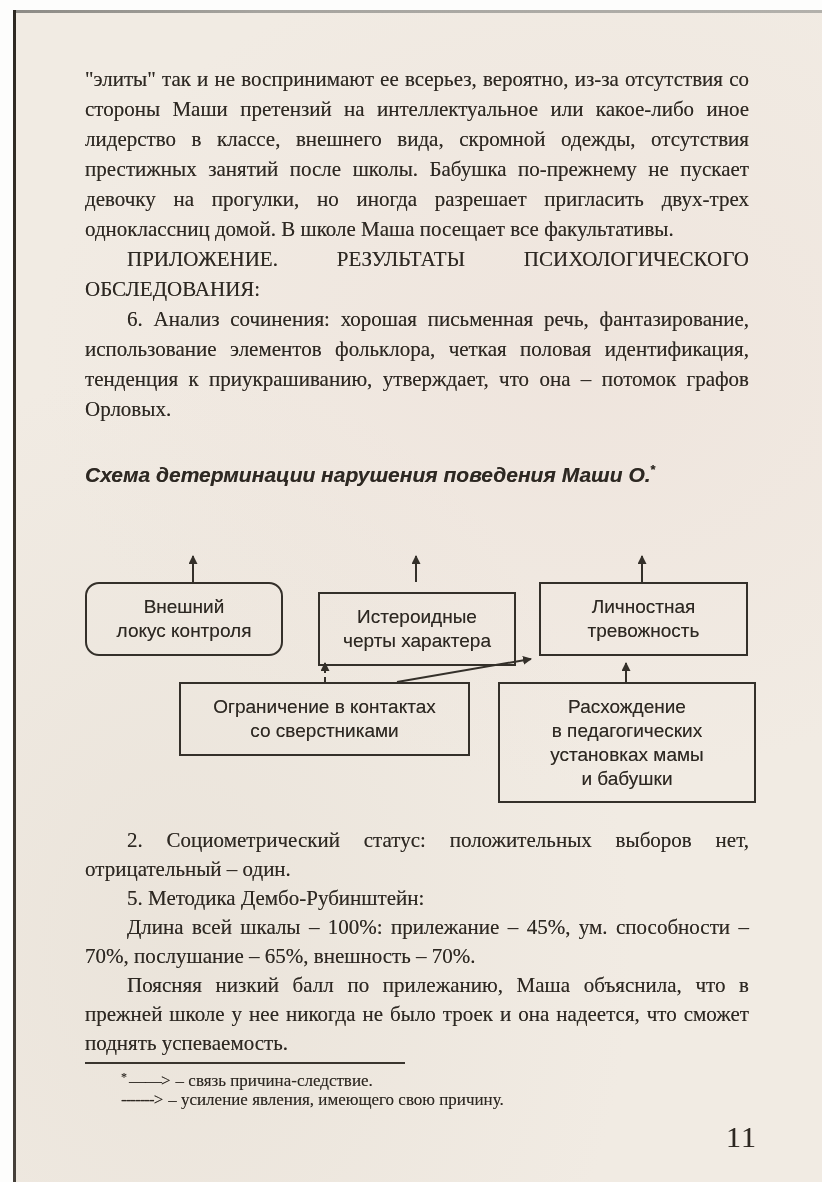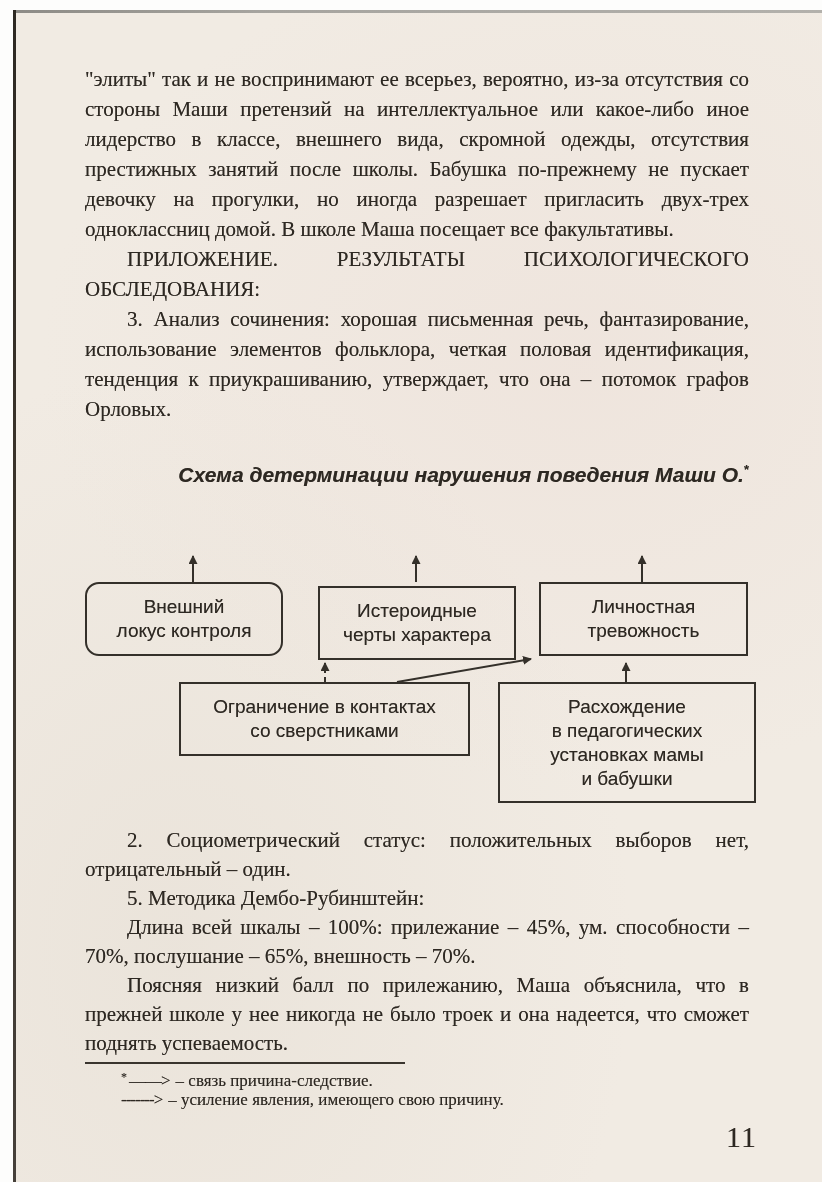--- a/index.html
+++ b/index.html
@@ -35,35 +35,35 @@
     font-size:21px; line-height:30px; text-align:justify;
     text-shadow:0 0 .5px rgba(45,40,34,.55);
   }
   .text-top{top:64px;}
   .text-bottom{top:826px; line-height:29px;}
   p.ind{text-indent:42px;}
   
   .diagram-title{
     position:absolute; left:85px; top:462px; width:664px;
     font-family:"Liberation Sans","DejaVu Sans",sans-serif;
-    font-weight:bold; font-style:italic; font-size:21px; text-align:right;
+    font-weight:bold; font-style:italic; font-size:21px; text-align:left;
     text-shadow:0 0 .5px rgba(45,40,34,.5);
   }
   .diagram-title sup{font-size:13px; font-style:normal;}
   .diagram{position:absolute; left:85px; top:500px; width:675px; height:315px;}
   .dbox{
     position:absolute; border:2px solid #34302a; background:transparent;
     display:flex; align-items:center; justify-content:center; text-align:center;
     font-family:"Liberation Sans","DejaVu Sans",sans-serif;
     font-size:19px; line-height:24px; white-space:pre-line;
     text-shadow:0 0 .5px rgba(45,40,34,.5);
   }
   .dbox.b-difficulties{left:108px; top:6px;  width:450px; height:43px;}
   .dbox.b-locus       {left:0;     top:82px; width:198px; height:74px;border-radius:14px;}
-  .dbox.b-hysteroid   {left:233px; top:86px; width:198px; height:74px;}
+  .dbox.b-hysteroid   {left:233px; top:92px; width:198px; height:74px;}
   .dbox.b-anxiety     {left:454px; top:82px; width:209px; height:74px;}
   .dbox.b-contacts    {left:94px;  top:182px; width:291px; height:74px;}
   .dbox.b-discrepancy {left:413px; top:182px; width:258px; height:121px;}
   .arrows{position:absolute; left:0; top:0; width:675px; height:315px;}
   
   .footnote{
     position:absolute; left:85px; top:1062px; width:664px;
     font-size:17px; line-height:18px;
     text-shadow:0 0 .4px rgba(45,40,34,.5);
   }
@@ -81,21 +81,21 @@
 <body>
 
 <div class="scan">
   <div class="paper"></div>
   <div class="top-rule"></div>
   <div class="left-rule"></div>
 
   <div class="text-block text-top">
     <p>"элиты" так и не воспринимают ее всерьез, вероятно, из-за отсутствия со стороны Маши претензий на интеллектуальное или какое-либо иное лидерство в классе, внешнего вида, скромной одежды, отсутствия престижных занятий после школы. Бабушка по-прежнему не пускает девочку на прогулки, но иногда разрешает пригласить двух-трех одноклассниц домой. В школе Маша посещает все факультативы.</p>
     <p class="ind">ПРИЛОЖЕНИЕ. РЕЗУЛЬТАТЫ ПСИХОЛОГИЧЕСКОГО ОБСЛЕДОВАНИЯ:</p>
-    <p class="ind">3. Анализ сочинения: хорошая письменная речь, фантазирование, использование элементов фольклора, четкая половая идентификация, тенденция к приукрашиванию, утверждает, что она – потомок графов Орловых.</p>
+    <p class="ind">6. Анализ сочинения: хорошая письменная речь, фантазирование, использование элементов фольклора, четкая половая идентификация, тенденция к приукрашиванию, утверждает, что она – потомок графов Орловых.</p>
   </div>
 
   <div class="diagram-title">
     <span>Схема детерминации нарушения поведения Маши О.</span><sup>*</sup>
   </div>
 
   <div class="diagram">
     <svg class="arrows" viewBox="0 0 675 315" xmlns="http://www.w3.org/2000/svg" aria-hidden="true">
       <defs>
         <marker id="ah" markerUnits="userSpaceOnUse" markerWidth="12" markerHeight="12" refX="8" refY="4.5" orient="auto">

